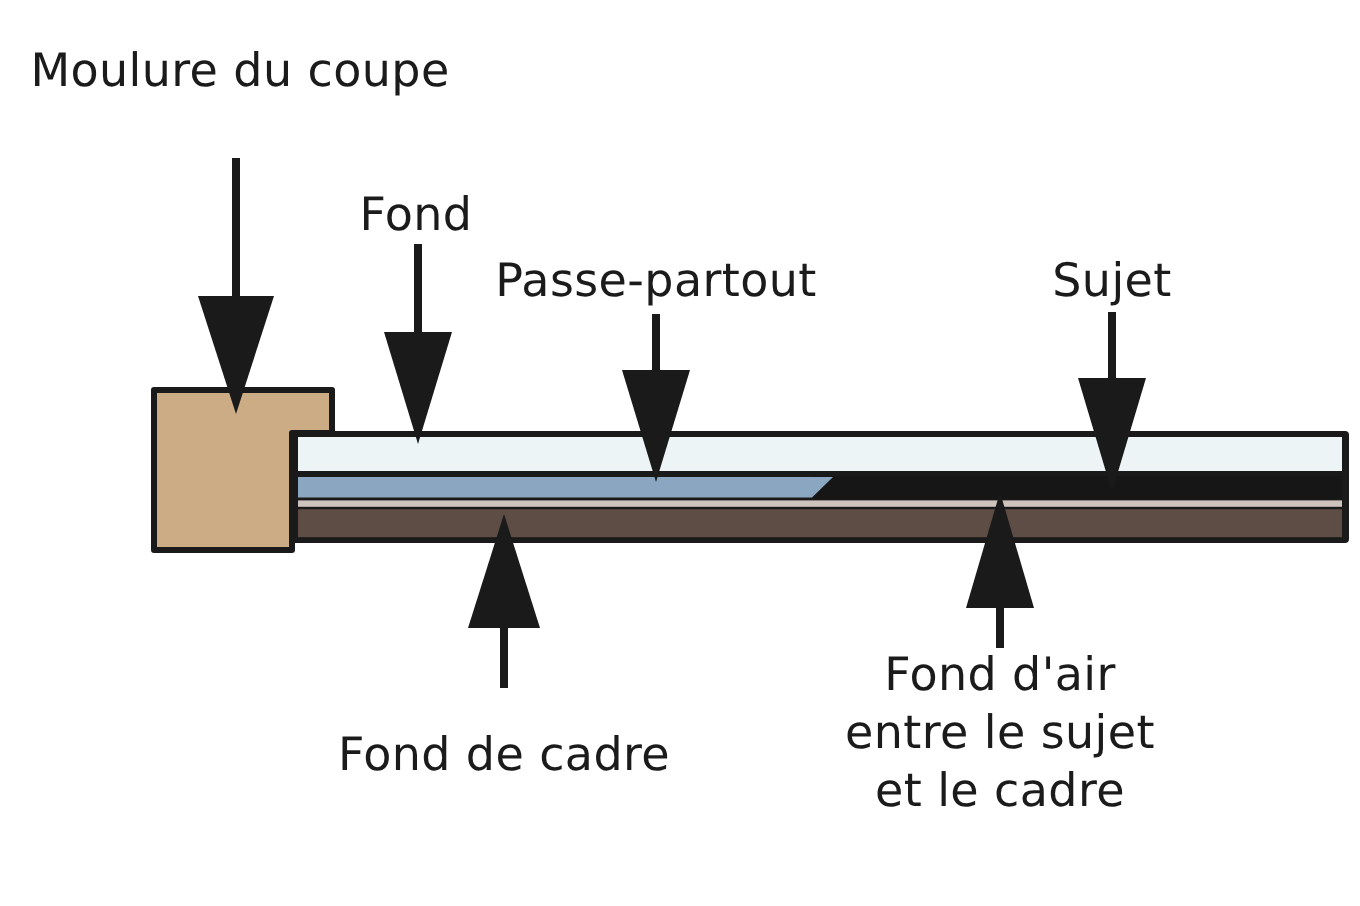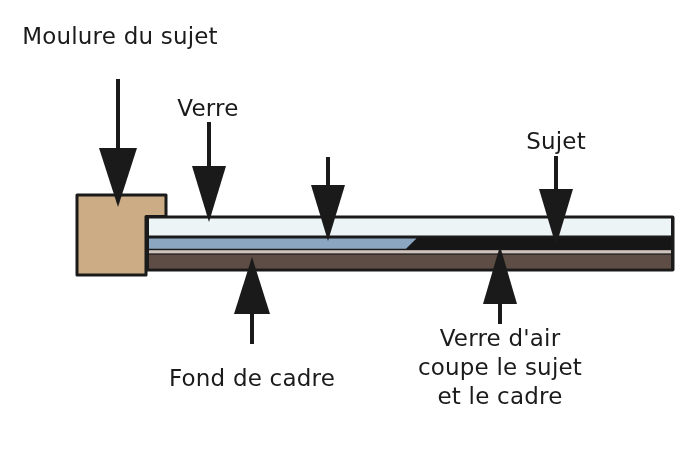--- a/index.html
+++ b/index.html
@@ -77,29 +77,30 @@
       <rect x="250" y="313" width="4" height="31" fill="#1a1a1a"></rect>
     </g>
 
     <g>
       <polygon points="483,304 517,304 500,246" fill="#1a1a1a"></polygon>
       <rect x="498" y="303" width="4" height="21" fill="#1a1a1a"></rect>
     </g>
   </svg>
 
   <div class="label" style="left:120px; top:22px;">
-    <div>Moulure du sujet</div>
+    <div>Moulure du coupe</div>
   </div>
 
-  <div class="label" style="left:208px; top:94px;">Verre</div>
+  <div class="label" style="left:208px; top:94px;">Fond</div>
 
+  <div class="label" style="left:328px; top:127px;">Passe-partout</div>
 
   <div class="label" style="left:556px; top:127px;">Sujet</div>
 
   <div class="label" style="left:252px; top:364px;">Fond de cadre</div>
 
   <div class="label" style="left:500px; top:324px;">
-    <div>Verre d'air</div>
-    <div>coupe le sujet</div>
+    <div>Fond d'air</div>
+    <div>entre le sujet</div>
     <div>et le cadre</div>
   </div>
 
 </div>
 
 </body></html>

